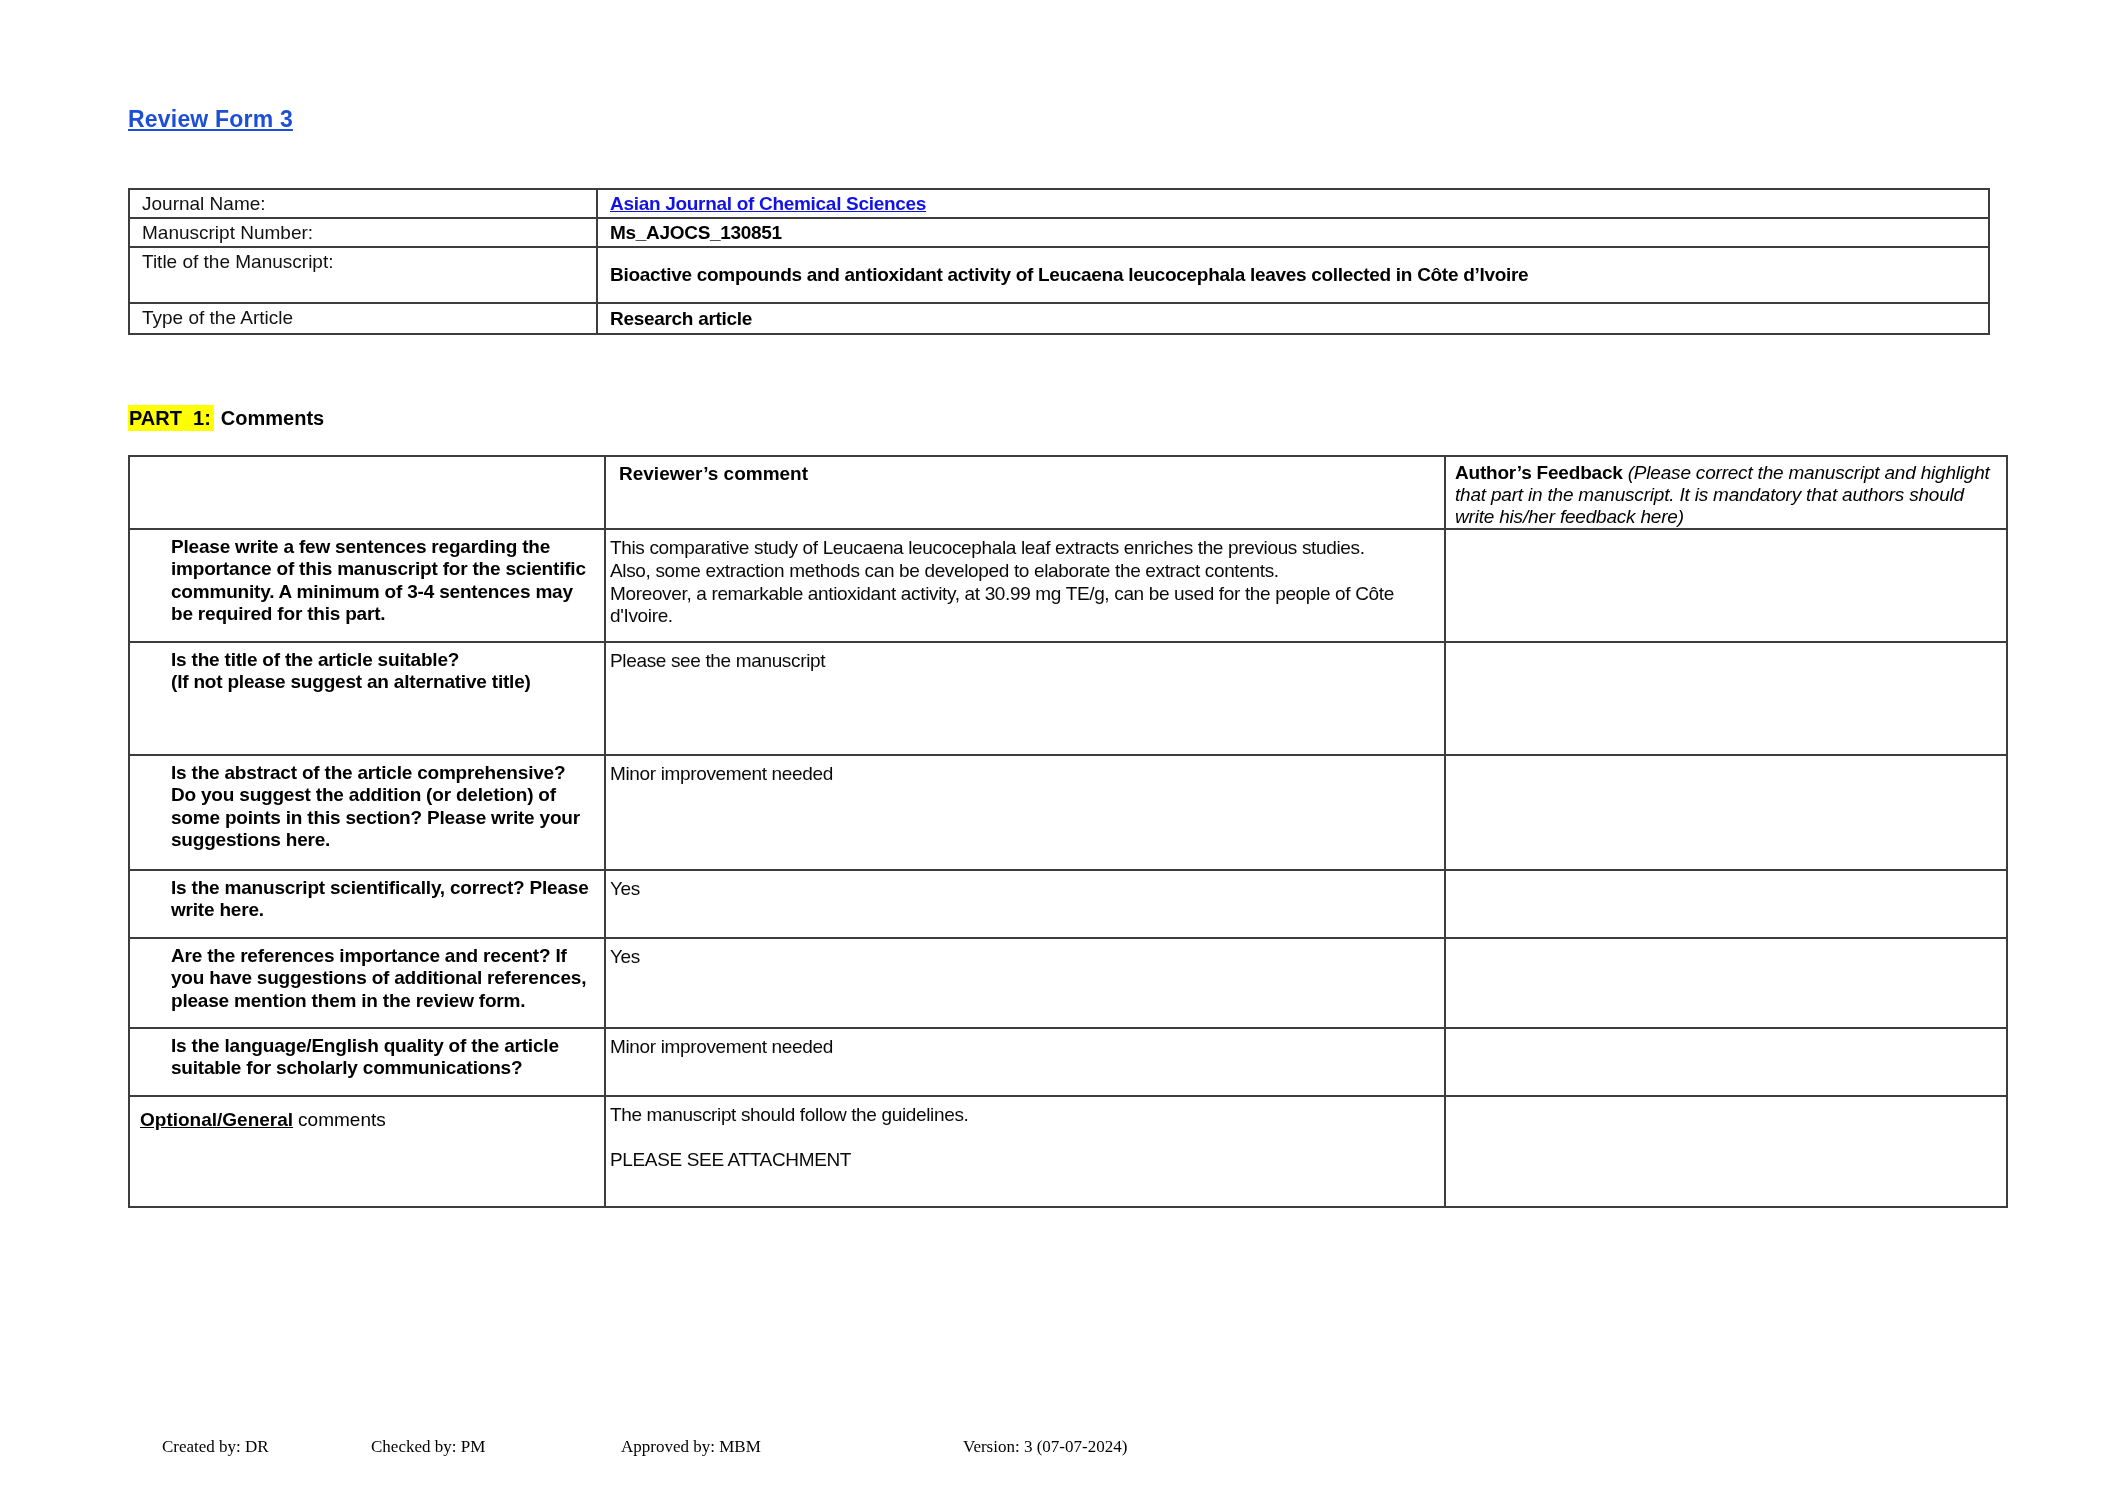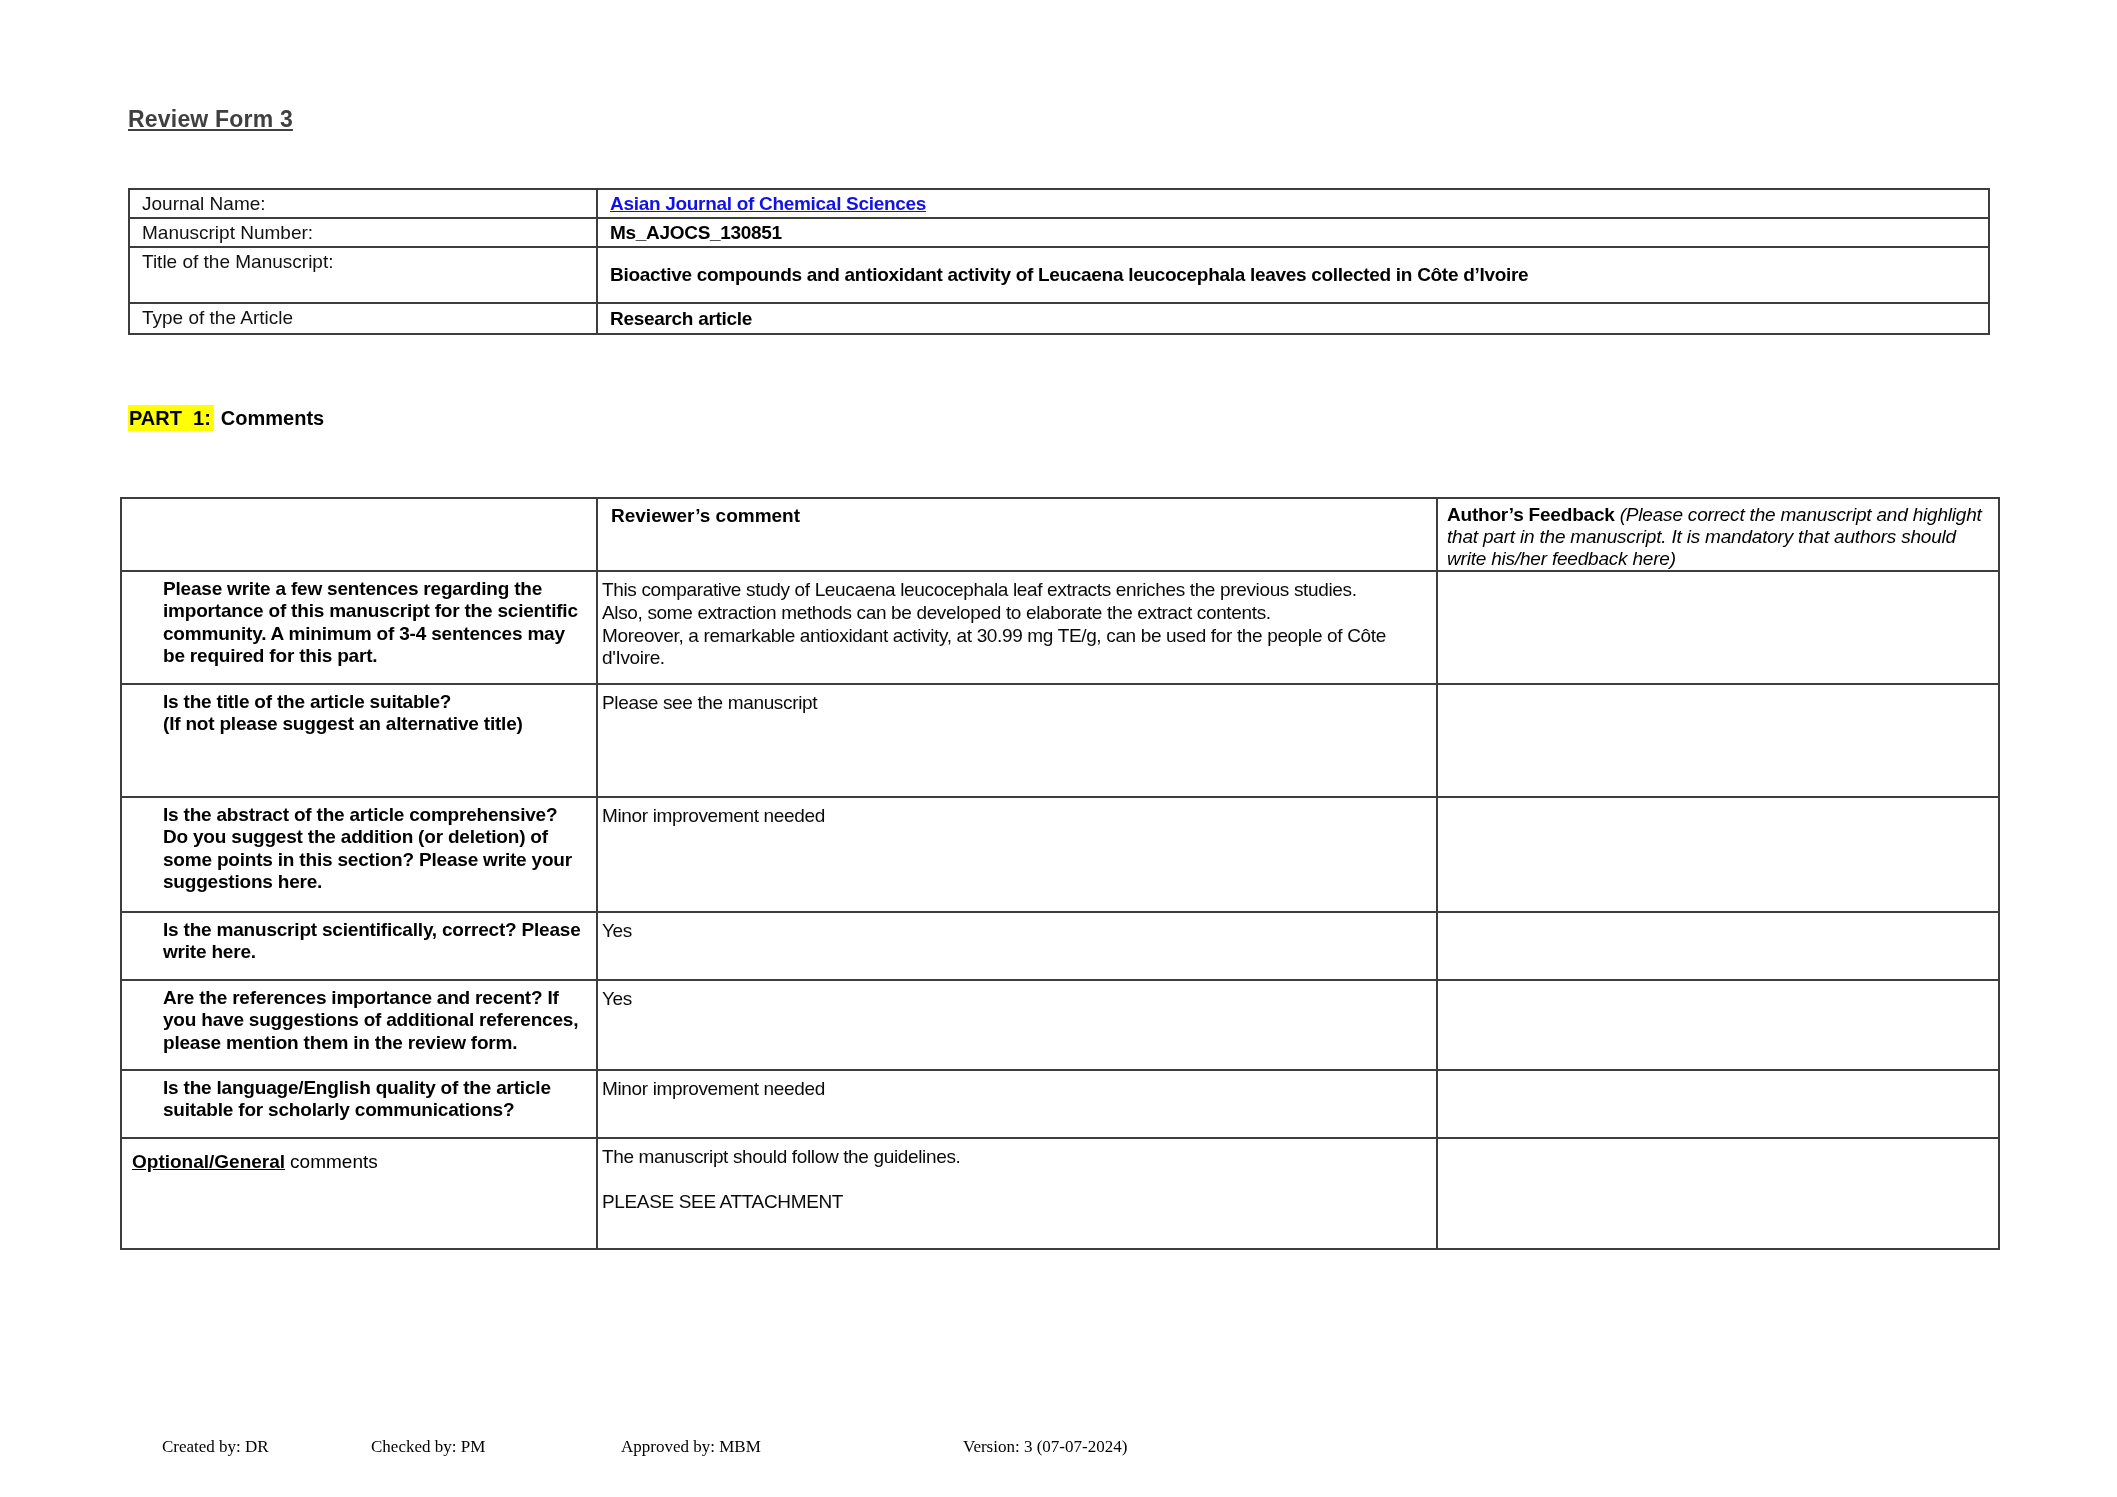--- a/index.html
+++ b/index.html
@@ -7,21 +7,21 @@
     position:relative;
     width:2117px;height:1497px;
     background:#ffffff;
     font-family:"Liberation Sans", sans-serif;
     color:#000;
     overflow:hidden;
   }
   
   .doc-title{
     position:absolute;left:128px;top:106px;margin:0;
-    font-size:23px;font-weight:bold;color:#404040;
+    font-size:23px;font-weight:bold;color:#1d4ed8;
     text-decoration:underline;letter-spacing:0.2px;
   }
   
   .meta-table{
     position:absolute;left:128px;top:188px;width:1860px;
     border-collapse:collapse;table-layout:fixed;
   }
   .meta-table td{
     border:2px solid #3d3d3d;vertical-align:top;
     font-size:19px;line-height:1.15;padding:3px 10px 2px 12px;
@@ -29,22 +29,22 @@
   .meta-label{font-weight:normal;color:#111;}
   .meta-value{font-weight:bold;letter-spacing:-0.3px;}
   .v-mid{vertical-align:middle !important;}
   .journal-link{color:#1212e6;font-weight:bold;text-decoration:underline;letter-spacing:-0.3px;cursor:pointer;}
   
   .part1{position:absolute;left:128px;top:407px;font-size:20px;font-weight:bold;color:#000;}
   .part1 .hl{background:#ffff00;white-space:pre;padding:2px 3px 2px 1px;}
   .part1 .pt{margin-left:7px;}
   
   .review-table{
-    position:absolute;left:120px;top:455px;width:1878px;
-    border-collapse:collapse;table-layout:fixed;margin-top:42px;
+    position:absolute;left:128px;top:455px;width:1878px;
+    border-collapse:collapse;table-layout:fixed;
   }
   .review-table td{
     border:2px solid #3d3d3d;vertical-align:top;
     font-size:19px;overflow:hidden;
   }
   .hdr2{font-weight:bold;padding:6px 10px 0 13px;line-height:1.15;}
   .hdr3{padding:5px 4px 0 9px;line-height:1.16;font-size:18px;letter-spacing:-0.2px;}
   .hdr3 .fb-bold{font-weight:bold;font-size:19px;}
   .hdr3 .fb-note{font-style:italic;}
   .q-cell{

